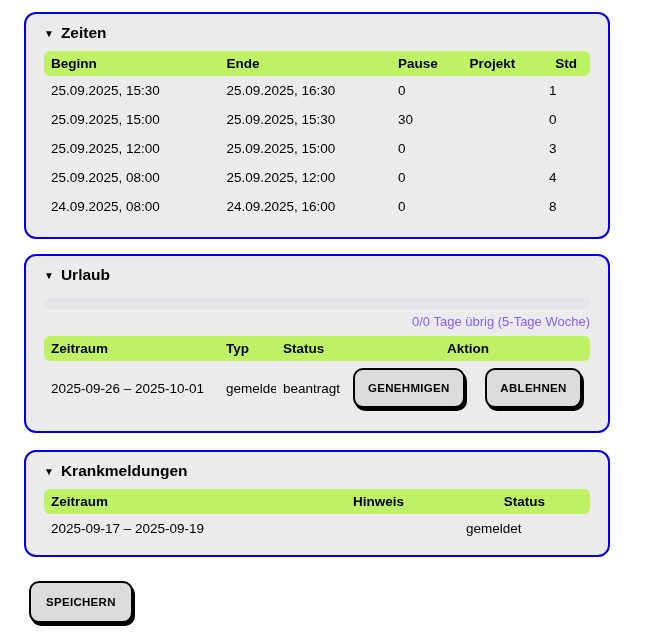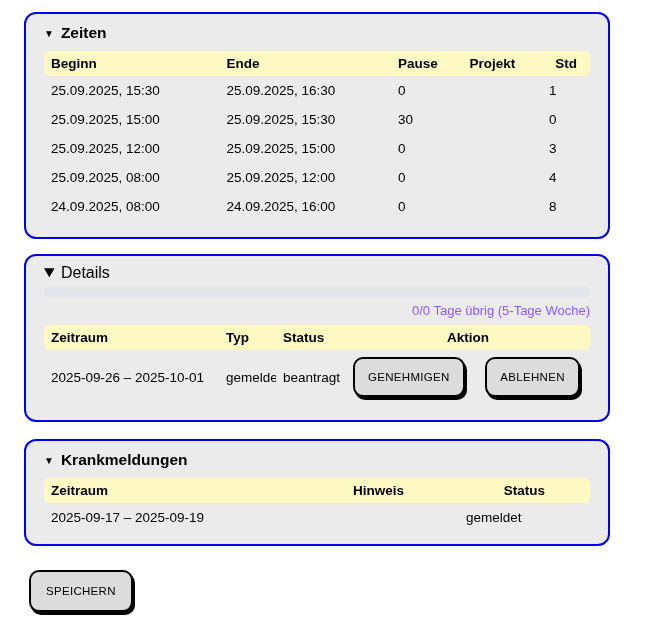--- a/index.html
+++ b/index.html
@@ -39,21 +39,21 @@
     position: relative; top: -1px;
   }
 
   table.tbl {
     width: 100%;
     border-collapse: collapse;
     table-layout: fixed;
     font-size: 13.5px;
   }
   table.tbl thead th {
-    background: #fef9c3;
+    background: #bef264;
     text-align: left;
     font-weight: bold;
     padding: 5px 7px;
     line-height: 15px;
     white-space: nowrap;
     overflow: hidden;
   }
   table.tbl thead th:first-child { border-radius: 6px 0 0 6px; }
   table.tbl thead th:last-child  { border-radius: 0 6px 6px 0; text-align: center; }
   table.tbl tbody td {
@@ -74,21 +74,21 @@
   .vac-caption {
     text-align: right;
     font-size: 13px;
     color: #8b5cf6;
     margin: 0 0 6px 0;
     line-height: 16px;
   }
 
   .btn {
     font-family: "Liberation Sans", sans-serif;
-    font-weight: normal;
+    font-weight: bold;
     font-size: 11.5px;
     letter-spacing: 0.3px;
     color: #000;
     background: #dcdcdc;
     border: 2px solid #000;
     border-radius: 10px;
     padding: 12px 13px;
     box-shadow: 2px 3px 0 #000;
     cursor: pointer;
   }
@@ -162,20 +162,23 @@
           <td>0</td>
           <td></td>
           <td>8</td>
         </tr>
       </tbody>
     </table>
   </details>
 
   
   <details open="" class="panel urlaub">
+    <summary>
+      <span class="marker">▼</span><span>Urlaub</span>
+    </summary>
     <div class="vac-track"></div>
     <div class="vac-caption">0/0 Tage übrig (5-Tage Woche)</div>
     <table class="tbl">
       <colgroup>
         <col style="width:175px">
           <col style="width:57px">
           <col style="width:70px">
           <col>
       </colgroup>
       <thead>

